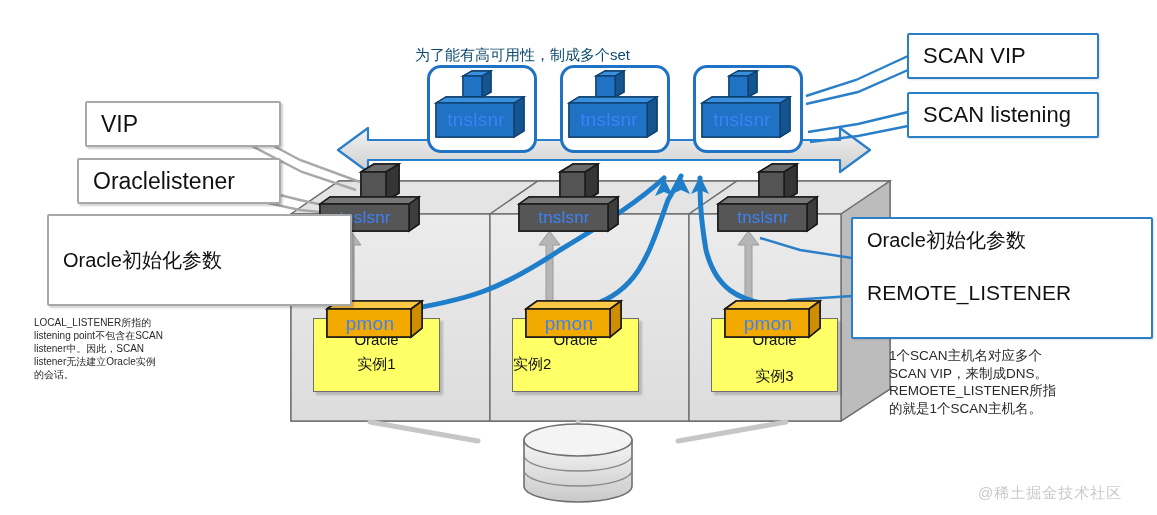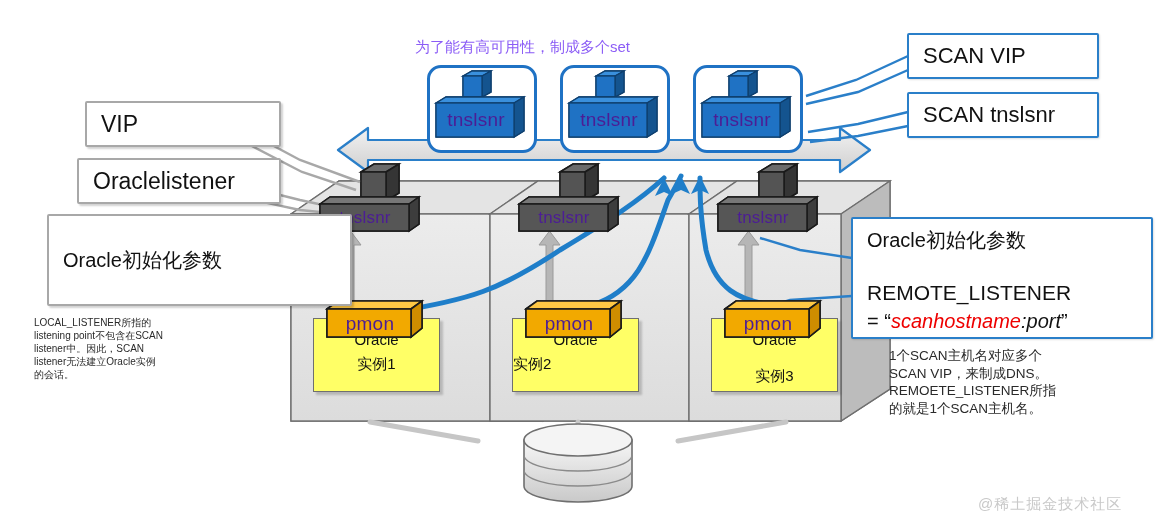--- a/index.html
+++ b/index.html
@@ -15,25 +15,25 @@
     box-sizing:border-box;display:flex;align-items:center;
   }
   .callout.grey{border:2px solid #a8a8a8;box-shadow:2px 2px 2px rgba(0,0,0,.18);margin-left:35px;}
   .callout.blue{border:2.5px solid #2a7fc9;box-shadow:1px 1px 2px rgba(0,0,0,.12);}
   .callout .txt{padding:0 14px;color:#111;white-space:pre-line;line-height:1.32;}
 
   
   .note{position:absolute;color:#2a2a2a;line-height:1.30;white-space:pre-line;}
 
   
-  .title{position:absolute;font-size:15px;color:#8b5cf6;white-space:nowrap;}
+  .title{position:absolute;font-size:15px;color:#0c4a6e;white-space:nowrap;margin-top:8px;}
 
   
   .blk{position:absolute;}
-  .blk .lbl{color:#4c1d95;font-size:19px;letter-spacing:.2px;}
+  .blk .lbl{color:#3b82f6;font-size:19px;letter-spacing:.2px;}
 
   .mono-red{color:#ee0000;font-style:italic;}
   .it{font-style:italic;}
   .wm{position:absolute;color:#c9c9c9;font-size:15px;letter-spacing:1px;white-space:nowrap;}
 </style>
 </head>
 <body>
 
 <div id="stage">
 
@@ -288,33 +288,30 @@
 listening point不包含在SCAN
 listener中。因此，SCAN
 listener无法建立Oracle实例
 的会话。</div>
 
   <div class="callout blue" style="left:907px;top:33px;width:192px;height:46px;">
     <span class="txt" style="font-size:22px;">SCAN VIP</span>
   </div>
 
   <div class="callout blue" style="left:907px;top:92px;width:192px;height:46px;">
-    <span class="txt" style="font-size:22px;">SCAN tnslsnr</span>
+    <span class="txt" style="font-size:22px;">SCAN listening</span>
   </div>
 
   <div class="callout blue" style="left:851px;top:217px;width:302px;height:122px;align-items:flex-start;">
     <div style="padding:8px 14px 0 14px;">
       <div style="font-size:20px;color:#111;line-height:1.38;">Oracle初始化参数</div>
       <div style="font-size:21px;color:#111;line-height:1.38;margin-top:24px;">REMOTE_LISTENER</div>
-      <div style="font-size:20px;color:#111;line-height:1.38;white-space:nowrap;">
-        <span>= “</span><span class="mono-red">scanhostname</span><span class="it">:port</span><span>”</span>
-      </div>
     </div>
   </div>
 
   <div class="note" style="left:889px;top:347px;width:262px;font-size:13.5px;">1个SCAN主机名对应多个
 SCAN VIP，来制成DNS。
 REMOETE_LISTENER所指
 的就是1个SCAN主机名。</div>
 
-  <div class="wm" style="left:978px;top:495px;">@稀土掘金技术社区</div>
+  <div class="wm" style="left:978px;top:484px;">@稀土掘金技术社区</div>
 
 </div>
 
 </body></html>

